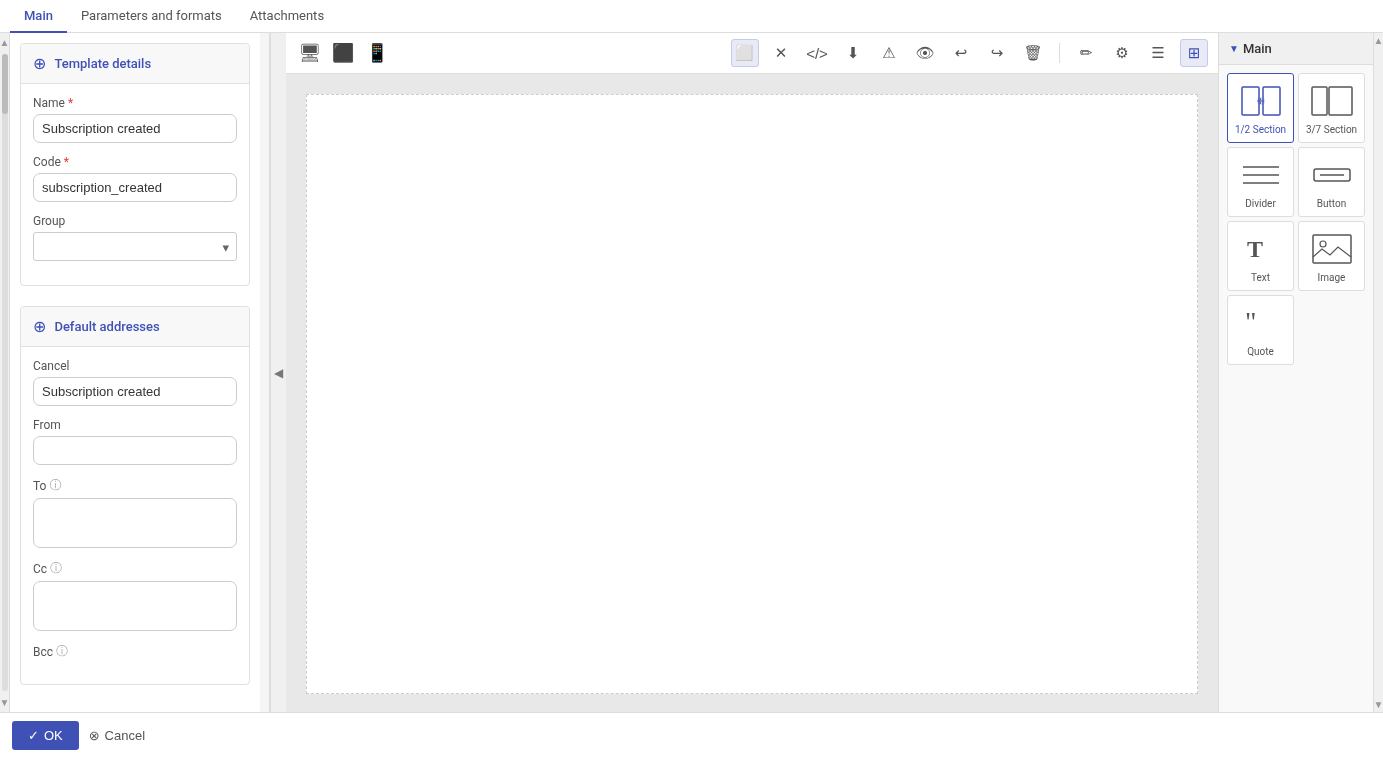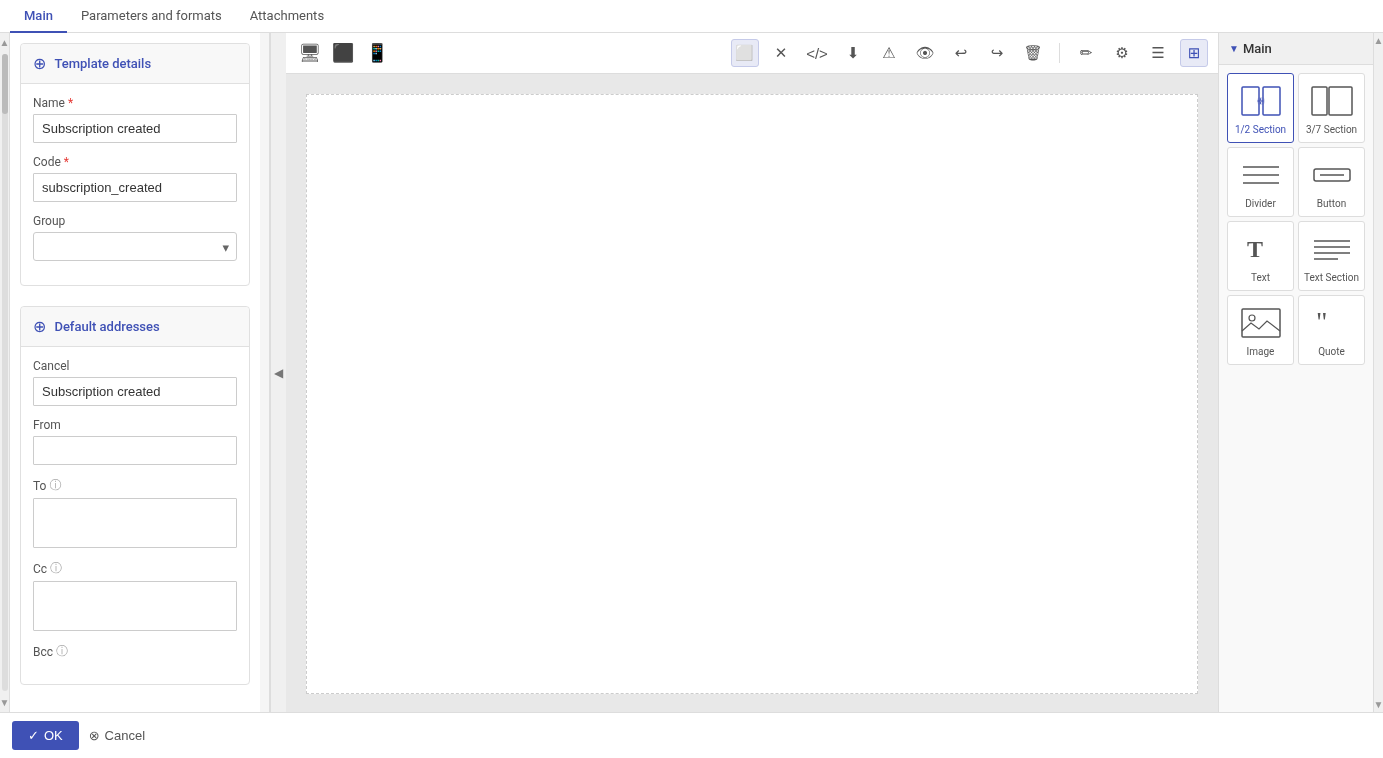--- a/index.html
+++ b/index.html
@@ -25,21 +25,21 @@
     
     .section-card { margin: 10px; border: 1px solid #e0e0e0; border-radius: 4px; background: #fff; }
     .section-header { display: flex; align-items: center; padding: 10px 12px; background: #f8f8f8; border-bottom: 1px solid #e0e0e0; border-radius: 4px 4px 0 0; gap: 8px; cursor: pointer; }
     .section-header .expand-icon { color: #3f51b5; font-size: 16px; }
     .section-title { color: #3f51b5; font-weight: 500; font-size: 13px; }
     .section-body { padding: 12px; }
 
     .form-group { margin-bottom: 12px; }
     .form-label { font-size: 12px; color: #555; margin-bottom: 4px; display: flex; align-items: center; gap: 3px; }
     .required { color: #e53935; }
-    .form-input { width: 100%; border: 1px solid #ccc; border-radius: 1px; padding: 6px 8px; font-size: 13px; color: #333; outline: none; }
+    .form-input { width: 100%; border: 1px solid #ccc; border-radius: 7px; padding: 6px 8px; font-size: 13px; color: #333; outline: none; }
     .form-select { width: 100%; border: 1px solid #ccc; border-radius: 3px; padding: 6px 8px; font-size: 13px; color: #333; background: #fff; appearance: none; outline: none; }
     .select-wrapper { position: relative; }
     .select-wrapper::after { content: '▾'; position: absolute; right: 8px; top: 50%; transform: translateY(-50%); color: #666; pointer-events: none; }
 
     
     .canvas-area { flex: 1; display: flex; flex-direction: column; overflow: hidden; }
     .canvas-toolbar { display: flex; align-items: center; justify-content: space-between; background: #fff; border-bottom: 1px solid #ddd; padding: 6px 10px; }
     .toolbar-left { display: flex; gap: 6px; }
     .toolbar-right { display: flex; gap: 8px; align-items: center; }
     .toolbar-icon { width: 28px; height: 28px; display: flex; align-items: center; justify-content: center; cursor: pointer; border-radius: 3px; color: #555; font-size: 15px; border: none; background: none; }
@@ -272,31 +272,20 @@
 
         <div class="block-item">
           <div class="block-icon">
             <svg class="block-svg" viewBox="0 0 44 36" fill="none" xmlns="http://www.w3.org/2000/svg">
               <text x="8" y="26" font-size="24" font-family="serif" font-weight="bold" fill="#555">T</text>
             </svg>
           </div>
           <div class="block-label">Text</div>
         </div>
 
-        <div class="block-item">
-          <div class="block-icon">
-            <svg class="block-svg" viewBox="0 0 44 36" fill="none" xmlns="http://www.w3.org/2000/svg">
-              <line x1="4" y1="10" x2="40" y2="10" stroke="#555" stroke-width="1.5"></line>
-              <line x1="4" y1="16" x2="40" y2="16" stroke="#555" stroke-width="1.5"></line>
-              <line x1="4" y1="22" x2="40" y2="22" stroke="#555" stroke-width="1.5"></line>
-              <line x1="4" y1="28" x2="28" y2="28" stroke="#555" stroke-width="1.5"></line>
-            </svg>
-          </div>
-          <div class="block-label">Text Section</div>
-        </div>
 
         <div class="block-item">
           <div class="block-icon">
             <svg class="block-svg" viewBox="0 0 44 36" fill="none" xmlns="http://www.w3.org/2000/svg">
               <rect x="3" y="4" width="38" height="28" rx="1" stroke="#555" stroke-width="1.5" fill="none"></rect>
               <circle cx="13" cy="13" r="3" stroke="#555" stroke-width="1.2" fill="none"></circle>
               <path d="M3 26 L12 18 L20 24 L28 16 L41 26" stroke="#555" stroke-width="1.2" fill="none"></path>
             </svg>
           </div>
           <div class="block-label">Image</div>

